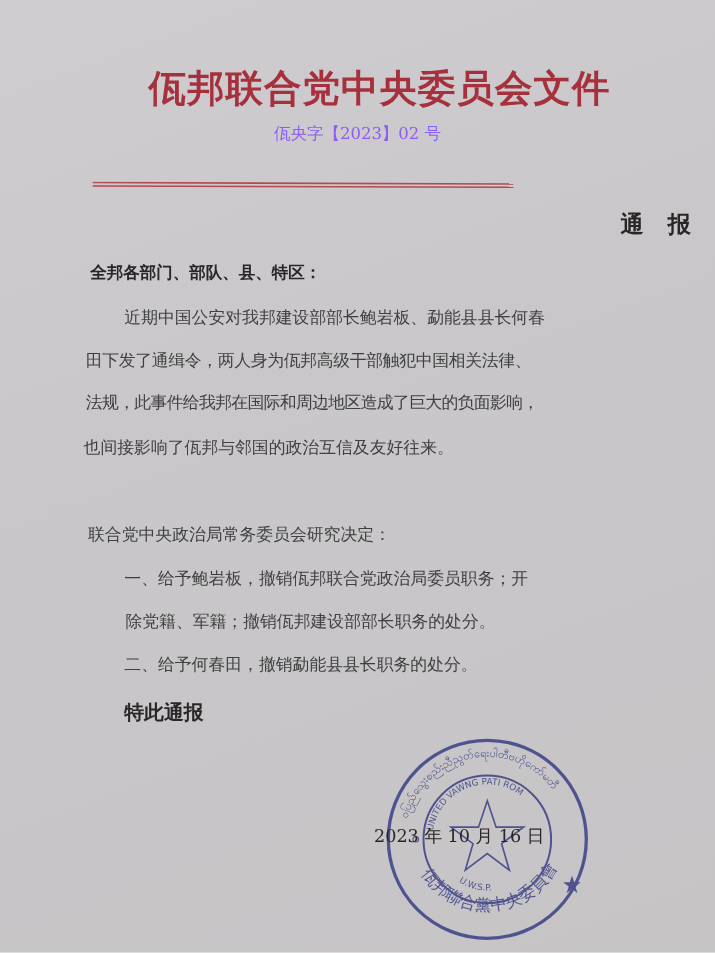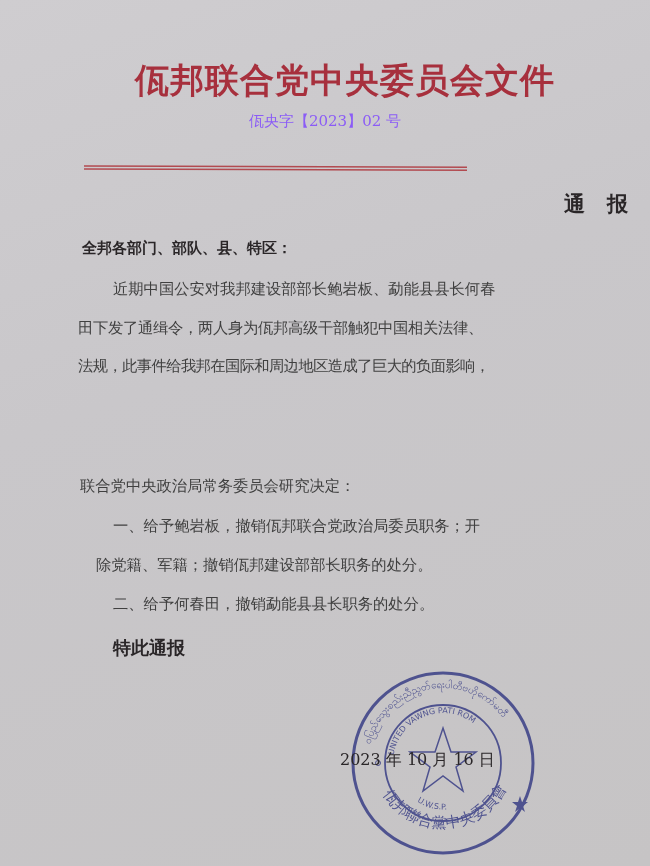--- a/index.html
+++ b/index.html
@@ -57,23 +57,24 @@
       <line x1="0" y1="1" x2="383" y2="2.2" stroke="#b24a50" stroke-width="1.4"></line>
       <line x1="0" y1="4" x2="383" y2="5.2" stroke="#b24a50" stroke-width="1.4"></line>
     </svg>
   </div>
   <div class="heading">通报</div>
   <div class="addressee">全邦各部门、部队、县、特区：</div>
 
   <div class="line" style="left:113px;top:279px;">近期中国公安对我邦建设部部长鲍岩板、勐能县县长何春</div>
   <div class="line" style="left:78px;top:318px;letter-spacing:-0.3px;">田下发了通缉令，两人身为佤邦高级干部触犯中国相关法律、</div>
   <div class="line" style="left:78px;top:356px;letter-spacing:-0.6px;">法规，此事件给我邦在国际和周边地区造成了巨大的负面影响，</div>
+  <div class="line" style="left:76px;top:397px;">也间接影响了佤邦与邻国的政治互信及友好往来。</div>
   <div class="line" style="left:80px;top:476px;">联合党中央政治局常务委员会研究决定：</div>
   <div class="line" style="left:113px;top:516px;">一、给予鲍岩板，撤销佤邦联合党政治局委员职务；开</div>
-  <div class="line" style="left:60px;top:555px;padding-left:36px;">除党籍、军籍；撤销佤邦建设部部长职务的处分。</div>
+  <div class="line" style="left:78px;top:555px;padding-left:36px;">除党籍、军籍；撤销佤邦建设部部长职务的处分。</div>
   <div class="line" style="left:113px;top:594px;">二、给予何春田，撤销勐能县县长职务的处分。</div>
 
   <div class="closing">特此通报</div>
 
   <div class="seal">
     <svg width="190" height="190" viewBox="0 0 190 190">
       <circle cx="95" cy="95" r="90" fill="none" stroke="#3a3f86" stroke-width="3"></circle>
       <circle cx="95" cy="95" r="58" fill="none" stroke="#3a3f86" stroke-width="1.8"></circle>
       <defs>
         <path id="outerTop" d="M 20 95 A 75 75 0 0 1 170 95"></path>

